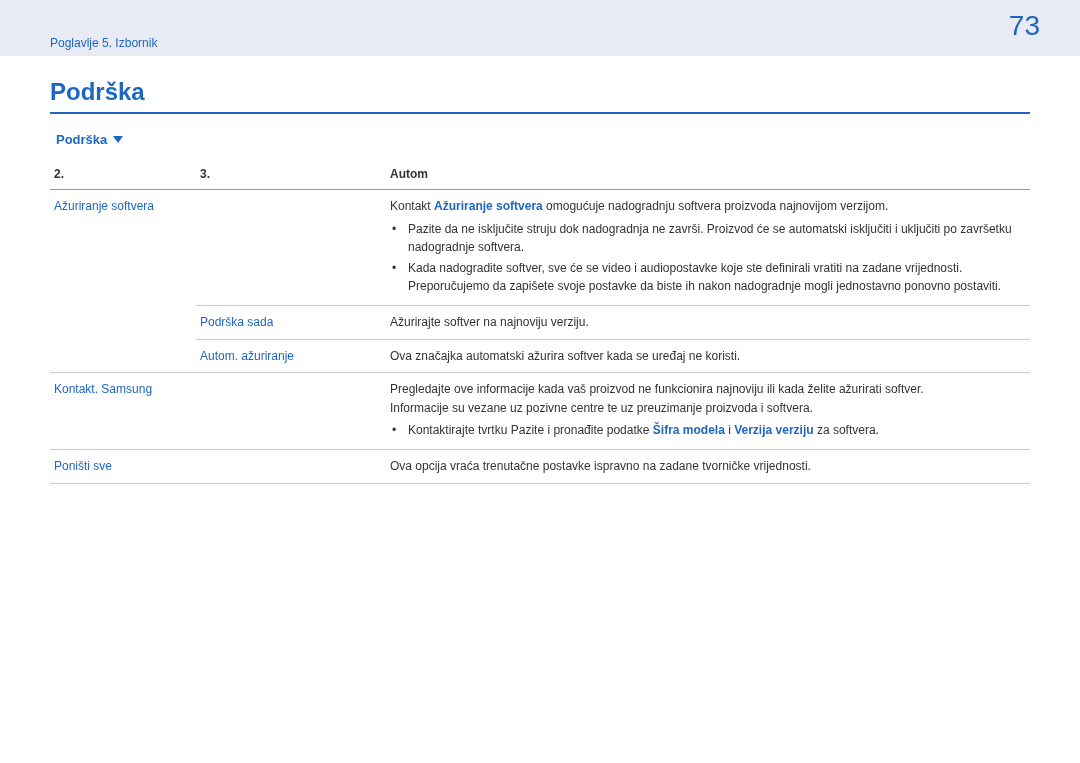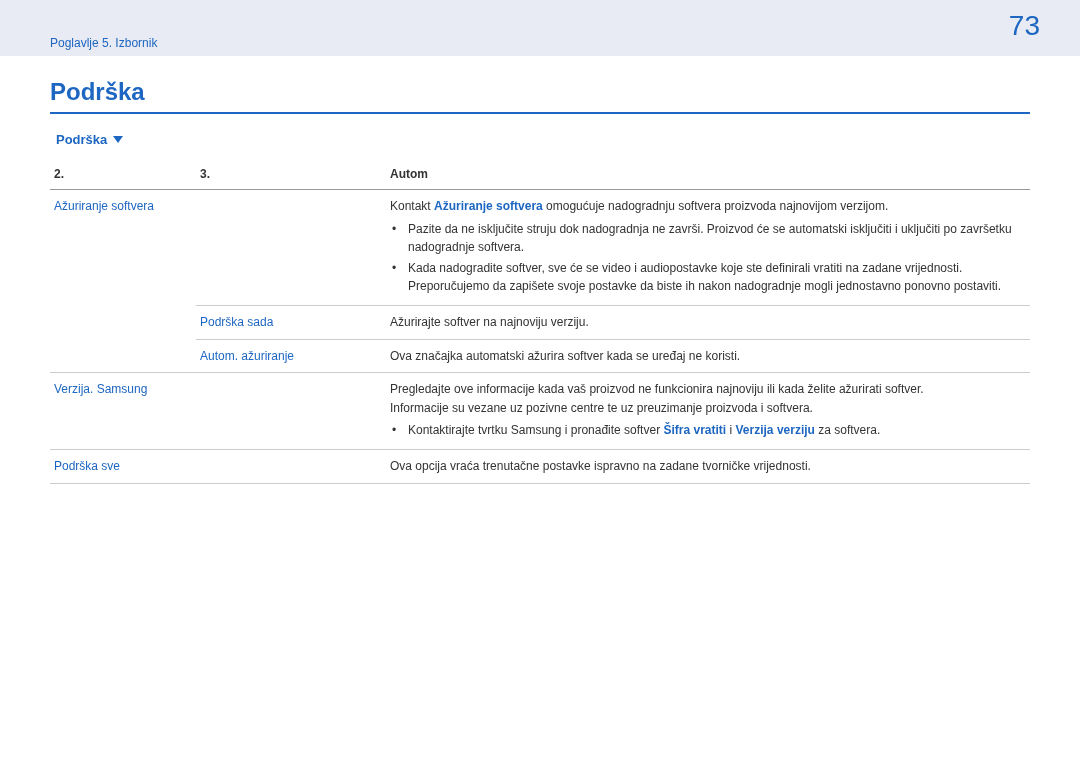--- a/index.html
+++ b/index.html
@@ -145,32 +145,32 @@
       </tr>
       <tr>
         <td><span class="link">Podrška sada</span></td>
         <td>Ažurirajte softver na najnoviju verziju.</td>
       </tr>
       <tr>
         <td><span class="link">Autom. ažuriranje</span></td>
         <td>Ova značajka automatski ažurira softver kada se uređaj ne koristi.</td>
       </tr>
       <tr>
-        <td><span class="link">Verzija. Samsung</span></td>
+        <td><span class="link">Kontakt. Samsung</span></td>
         <td></td>
         <td>
           <div>Pregledajte ove informacije kada vaš proizvod ne funkcionira najnoviju ili kada želite ažurirati softver.</div>
           <div>Informacije su vezane uz pozivne centre te uz preuzimanje proizvoda i softvera.</div>
           <ul class="bullets">
             <li>
-              <span>Kontaktirajte tvrtku Samsung i pronađite softver </span><span class="bold-link">Šifra vratiti</span><span> i </span><span class="bold-link">Verzija verziju</span><span> za softvera.</span>
+              <span>Kontaktirajte tvrtku Pazite i pronađite podatke </span><span class="bold-link">Šifra modela</span><span> i </span><span class="bold-link">Verzija verziju</span><span> za softvera.</span>
             </li>
           </ul>
         </td>
       </tr>
       <tr>
-        <td><span class="link">Podrška sve</span></td>
+        <td><span class="link">Poništi sve</span></td>
         <td></td>
         <td>Ova opcija vraća trenutačne postavke ispravno na zadane tvorničke vrijednosti.</td>
       </tr>
     </tbody>
   </table>
 </div>
 
 </body></html>

